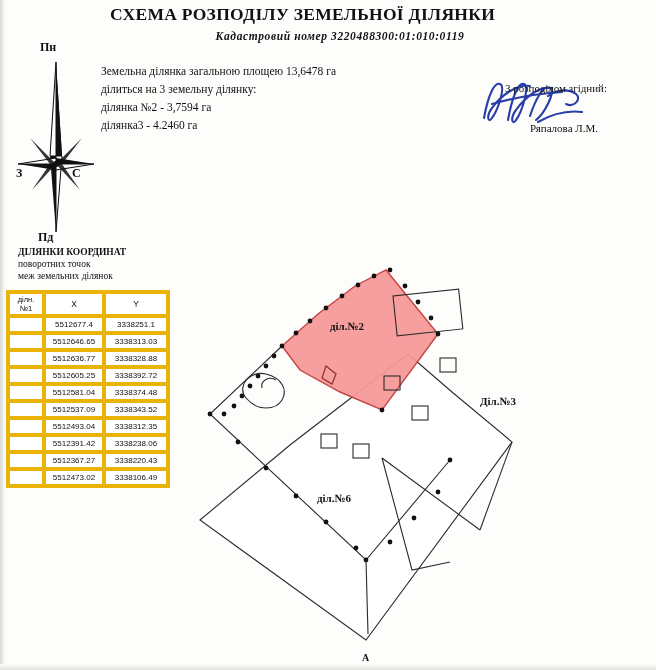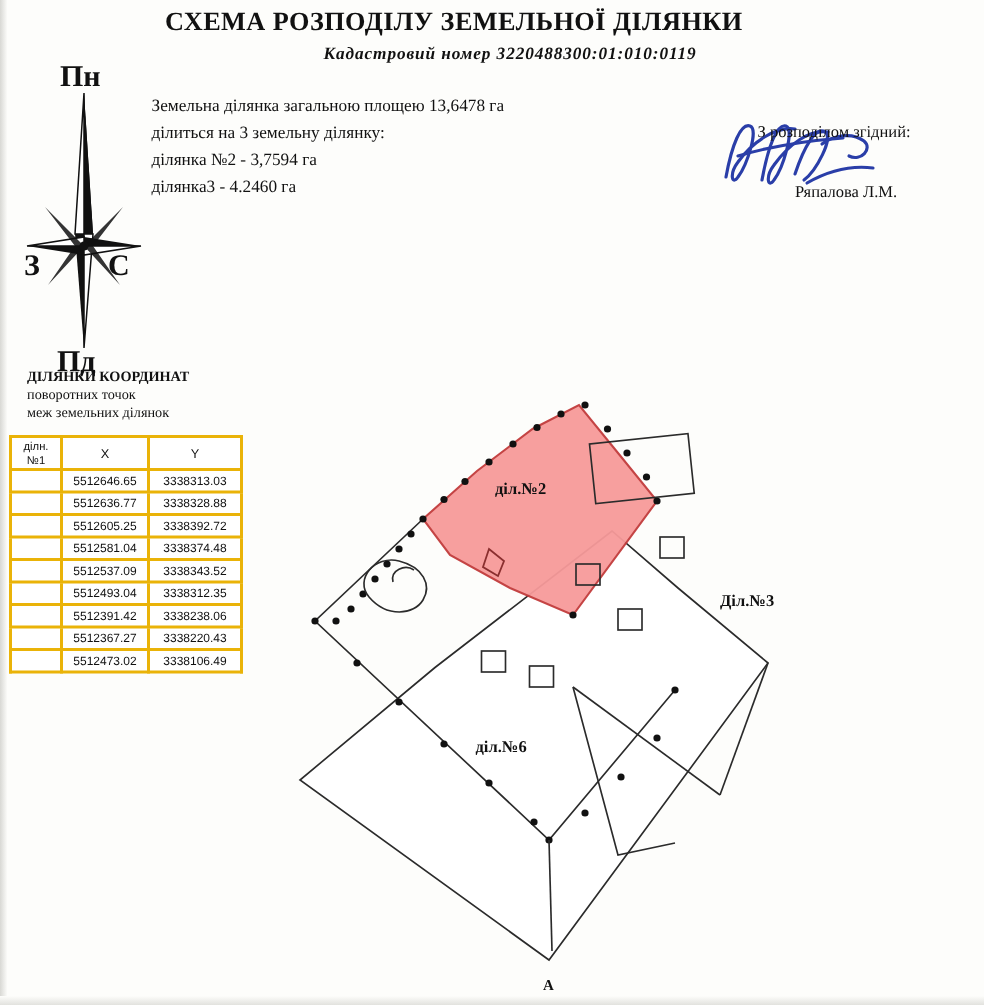--- a/index.html
+++ b/index.html
@@ -39,40 +39,40 @@
   .sig{
     position:absolute;left:470px;top:82px;width:180px;
     font-size:11px;
   }
   .sig .line1{position:absolute;left:35px;top:0px;white-space:nowrap;}
   .sig .line2{position:absolute;left:60px;top:40px;white-space:nowrap;}
   .sig svg{position:absolute;left:8px;top:-12px;}
   
   .compass{position:absolute;left:10px;top:40px;width:96px;height:200px;}
   .compass .lbl{
-    position:absolute;font-size:20px;font-weight:bold;
+    position:absolute;font-size:12px;font-weight:bold;
   }
   .compass .n{left:30px;top:0px;}
   .compass .s{left:6px;top:126px;}
   .compass .e{left:62px;top:126px;}
   .compass .p{left:28px;top:190px;}
   
   .coordhdr{
     position:absolute;left:18px;top:246px;width:150px;
     font-size:9.5px;font-weight:bold;line-height:12px;
   }
   .coordhdr .l2{font-weight:normal;}
   table.coords{
     position:absolute;left:6px;top:290px;
     border-collapse:collapse;
     font-size:8px;
     font-family:"Liberation Sans", sans-serif;
   }
   table.coords td,table.coords th{
-    border:2px solid #eab308;
+    border:4px solid #eab308;
     padding:1px 3px;
     height:11px;
     text-align:center;
     font-weight:normal;
     background:#fff;
   }
   table.coords th{font-size:8.5px;}
   table.coords td.n{width:26px;}
   table.coords td.x{width:50px;text-align:center;}
   table.coords td.y{width:54px;text-align:center;}
@@ -159,20 +159,25 @@
 
   <table class="coords">
     <thead>
       <tr>
         <th class="sub">ділн.№1</th>
         <th>X</th>
         <th>Y</th>
       </tr>
     </thead>
     <tbody>
+      <tr>
+          <td class="n"></td>
+          <td class="x">5512677.4</td>
+          <td class="y">3338251.1</td>
+        </tr>
       <tr>
           <td class="n"></td>
           <td class="x">5512646.65</td>
           <td class="y">3338313.03</td>
         </tr>
       <tr>
           <td class="n"></td>
           <td class="x">5512636.77</td>
           <td class="y">3338328.88</td>
         </tr>

